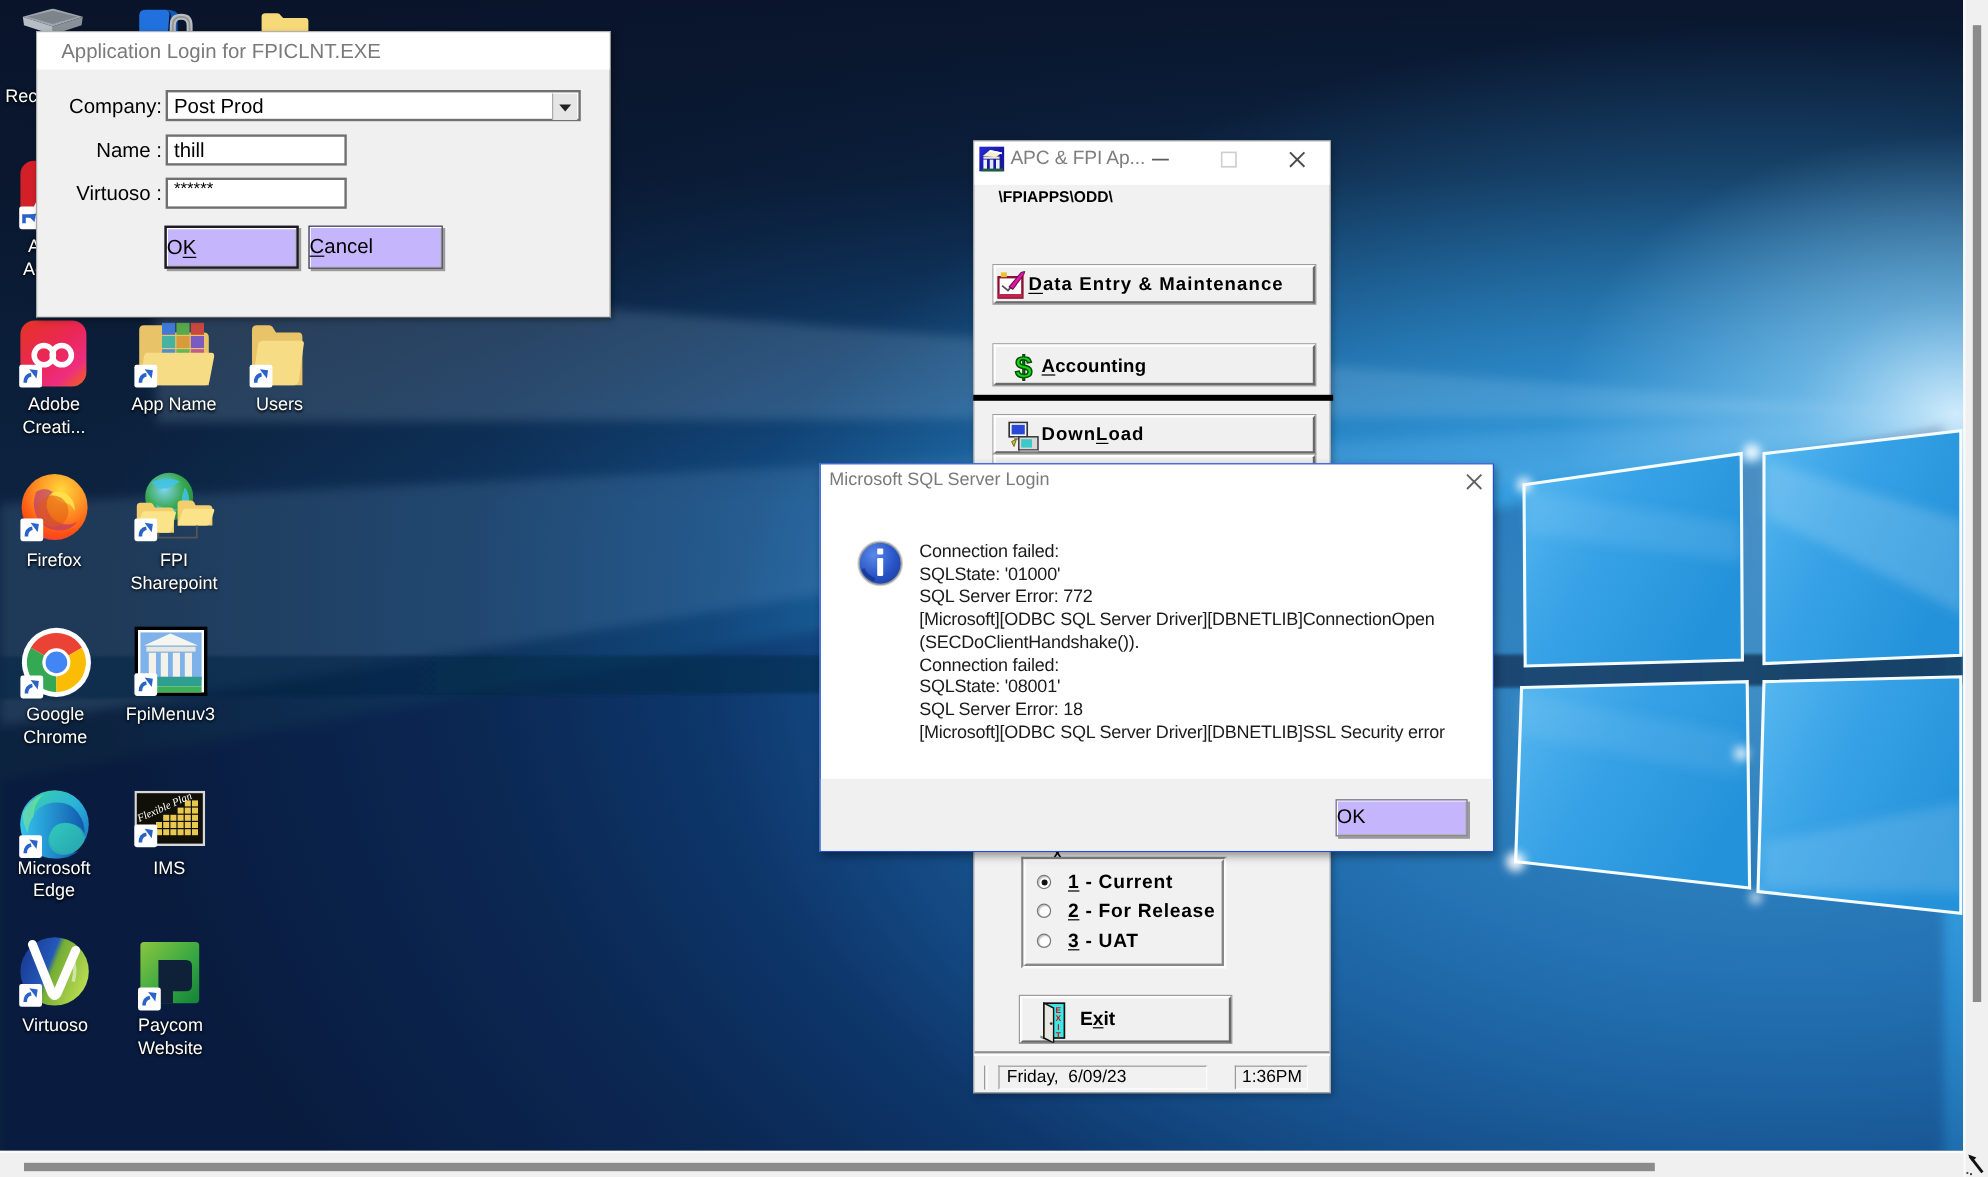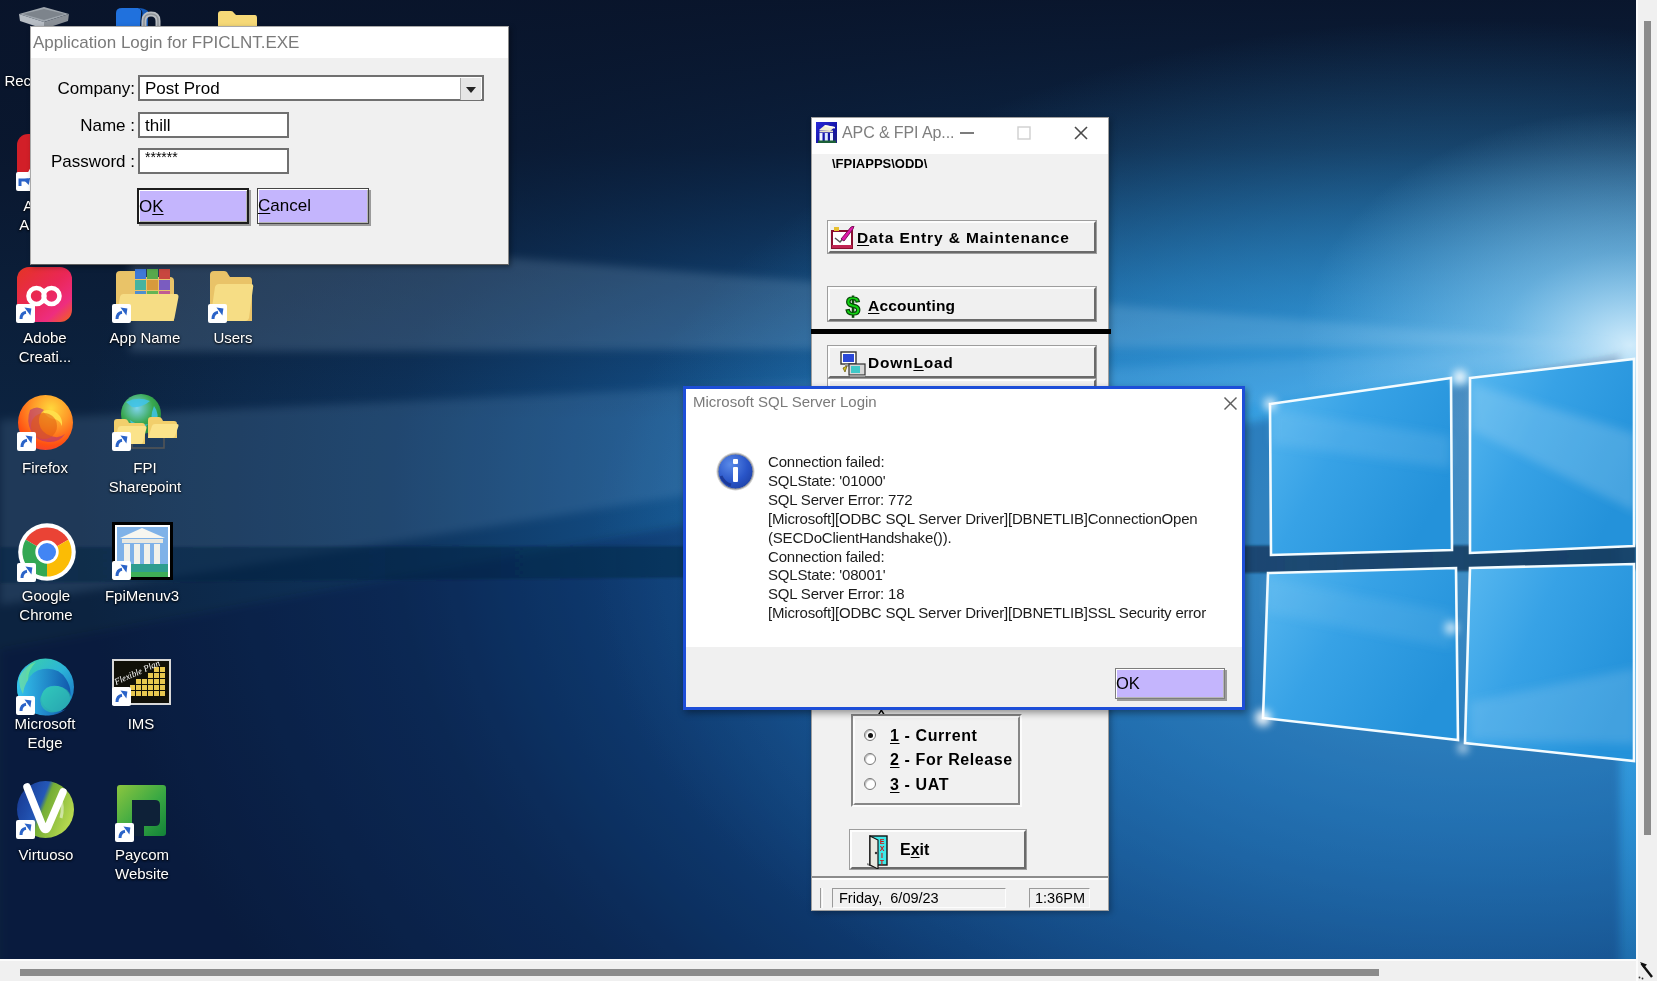--- a/index.html
+++ b/index.html
@@ -14,38 +14,38 @@
 #hthumb{position:absolute;left:20px;top:8px;width:1359px;height:7px;background:#8b8b8b;}
 
 .ico{position:absolute;}
 .lbl{position:absolute;color:#fff;font-size:15px;line-height:19px;text-align:center;text-shadow:0 1px 2px rgba(0,0,0,.95),0 0 3px rgba(0,0,0,.6);white-space:nowrap;}
 .sc{position:absolute;width:19px;height:19px;background:#fff;border-radius:2px;}
 .sc svg{position:absolute;left:1px;top:1px;}
 
 .mb{position:absolute;background:#f0f0f0;border:2px solid;border-color:#fdfdfd #6a6a6a #6a6a6a #fdfdfd;box-shadow:0 0 0 1px #9d9d9d;font-weight:bold;color:#000;}
 
 #login{position:absolute;left:30px;top:26px;width:479px;height:239px;background:#f0f0f0;border:1px solid #a9a9a9;border-right-color:#8a8a8a;border-bottom-color:#5f5f5f;box-shadow:2px 2px 5px rgba(0,0,0,.35);}
-#login .tb{position:absolute;left:0;top:0;width:100%;height:31px;background:#fff;color:#7a7a7a;font-size:17px;line-height:31px;padding-left:2px;}
+#login .tb{position:absolute;left:0;top:0;width:100%;height:31px;background:#fff;color:#7a7a7a;font-size:17px;line-height:31px;padding-left:20px;}
 #login .fld{position:absolute;background:#fff;border:2px solid #707070;font-size:17px;color:#000;padding-left:5px;}
 #login .lab{position:absolute;left:0;width:104px;text-align:right;font-size:17px;color:#000;}
 .btn95{position:absolute;background:#c4b5fd;font-size:17px;color:#000;border:1px solid #454545;box-shadow:inset 1px 1px 0 #fff,inset -1px -1px 0 #b5b5b5,2px 2px 0 #9b9b9b;}
 
 #apc{position:absolute;left:811px;top:117px;width:298px;height:794px;background:#f1f1f1;border:1px solid #9f9f9f;box-shadow:2px 2px 6px rgba(0,0,0,.3);}
 #apc .tb{position:absolute;left:0;top:0;width:100%;height:36px;background:#fff;}
 #apc .ttl{position:absolute;left:30px;top:0;font-size:16px;line-height:30px;color:#7e7e7e;letter-spacing:-0.1px;}
 .capbtn{position:absolute;top:0;height:30px;color:#5c5c5c;}
 
 .grp{position:absolute;border:2px solid;border-color:#878787 #fcfcfc #fcfcfc #878787;}
 .grpin{position:absolute;left:0;top:0;right:0;bottom:0;border:2px solid;border-color:#fcfcfc #878787 #878787 #fcfcfc;}
 .radio{position:absolute;width:12px;height:12px;border-radius:50%;background:#fff;border:1px solid #787878;box-shadow:inset 1px 1px 1px #bdbdbd;}
 .rdot{position:absolute;left:2.5px;top:2.5px;width:5px;height:5px;border-radius:50%;background:#111;}
 .rlab{position:absolute;font-weight:bold;font-size:16px;letter-spacing:0.6px;color:#000;}
 .sf{position:absolute;background:#f1f1f1;border:1px solid;border-color:#9a9a9a #fdfdfd #fdfdfd #9a9a9a;font-size:14.5px;color:#000;}
 
-#sql{position:absolute;left:683px;top:386px;width:562px;height:324px;background:#fff;border:3px solid #1d4ed8;box-shadow:2px 3px 7px rgba(0,0,0,.4);}
+#sql{position:absolute;left:683px;top:386px;width:562px;height:324px;background:#fff;border:1px solid #1d4ed8;box-shadow:2px 3px 7px rgba(0,0,0,.4);}
 #sql .ttl{position:absolute;left:7px;top:4px;font-size:15px;color:#7a7a7a;}
 #sql .strip{position:absolute;left:0;bottom:0;width:100%;height:60px;background:#f0f0f0;}
 #sqltext{position:absolute;left:82px;top:64px;font-size:15px;line-height:18.9px;color:#1b1b1b;letter-spacing:-0.2px;}
 u{text-decoration:underline;text-underline-offset:2px;}
 </style>
 </head>
 <body>
 <div id="screen">
   <div id="desktop">
     <svg id="wall" width="1636" height="959" viewBox="0 0 1636 959">
@@ -539,21 +539,21 @@
   <div id="login">
     <div class="tb">Application Login for FPICLNT.EXE</div>
     <div class="lab" style="top:52px;">Company:</div>
     <div class="fld" style="left:107px;top:48px;width:346px;height:26px;line-height:24px;">Post Prod
       <div style="position:absolute;right:1px;top:1px;width:21px;height:22px;background:#e6e6e6;border-left:1px solid #aaa;">
         <div style="position:absolute;left:5px;top:9px;width:0;height:0;border-left:5.5px solid transparent;border-right:5.5px solid transparent;border-top:6px solid #222;"></div>
       </div>
     </div>
     <div class="lab" style="top:89px;">Name :</div>
     <div class="fld" style="left:107px;top:85px;width:151px;height:26px;line-height:24px;">thill</div>
-    <div class="lab" style="top:125px;">Password :</div>
+    <div class="lab" style="top:125px;">Virtuoso :</div>
     <div class="fld" style="left:107px;top:121px;width:151px;height:26px;line-height:15px;font-size:14px;">******</div>
     <div class="btn95" style="left:106px;top:161px;width:112px;height:36px;line-height:33px;border-width:2px;border-color:#1d1d1d;">O<u>K</u></div>
     <div class="btn95" style="left:226px;top:161px;width:112px;height:36px;line-height:34px;"><u>C</u>ancel</div>
   </div>
   <div id="sql">
     <div class="ttl">Microsoft SQL Server Login</div>
     <svg style="position:absolute;left:537px;top:7px;" width="15" height="15" viewBox="0 0 15 15">
         <line x1="1.5" y1="1.5" x2="13.5" y2="13.5" stroke="#5f5f5f" stroke-width="1.5"></line>
         <line x1="13.5" y1="1.5" x2="1.5" y2="13.5" stroke="#5f5f5f" stroke-width="1.5"></line>
       </svg>

